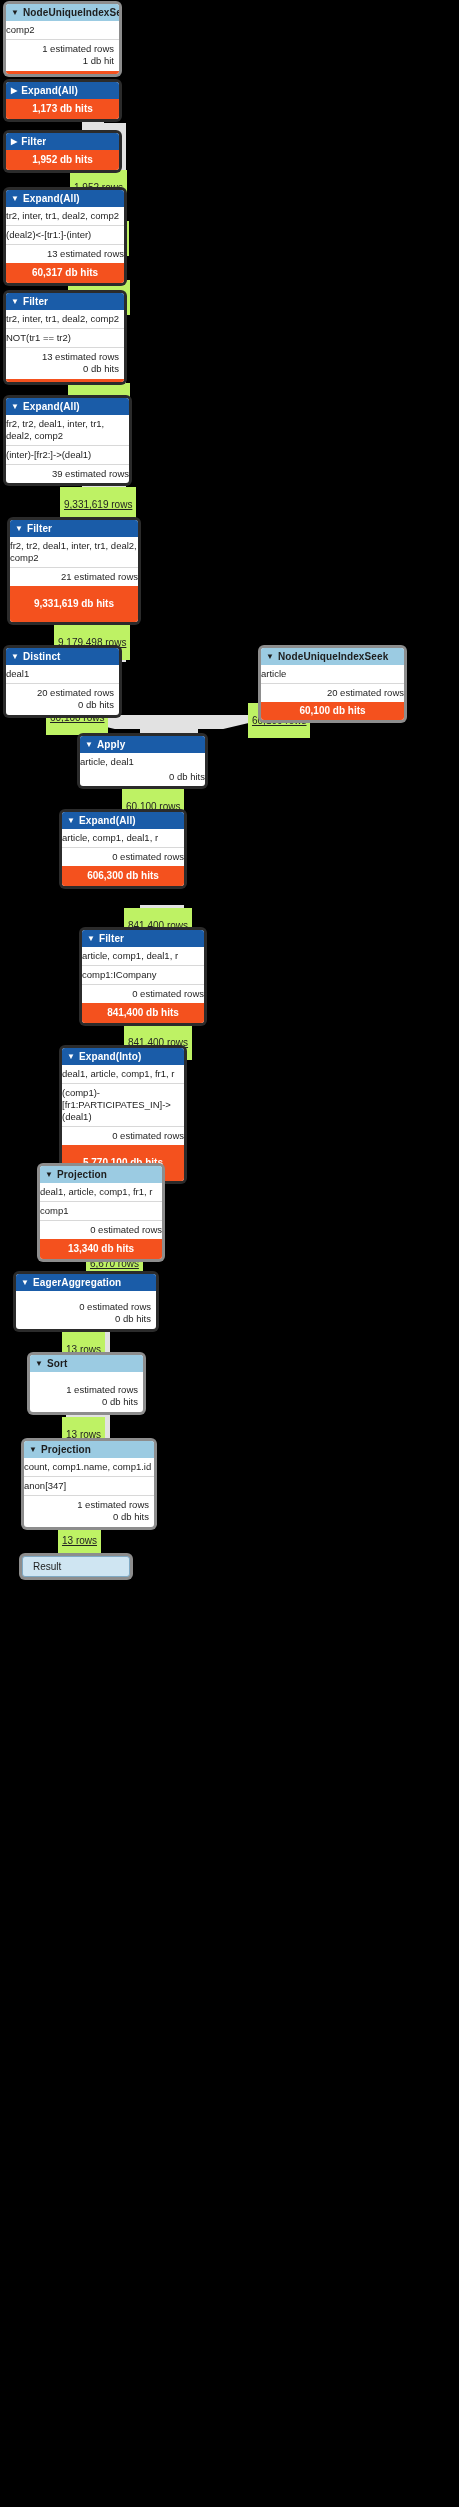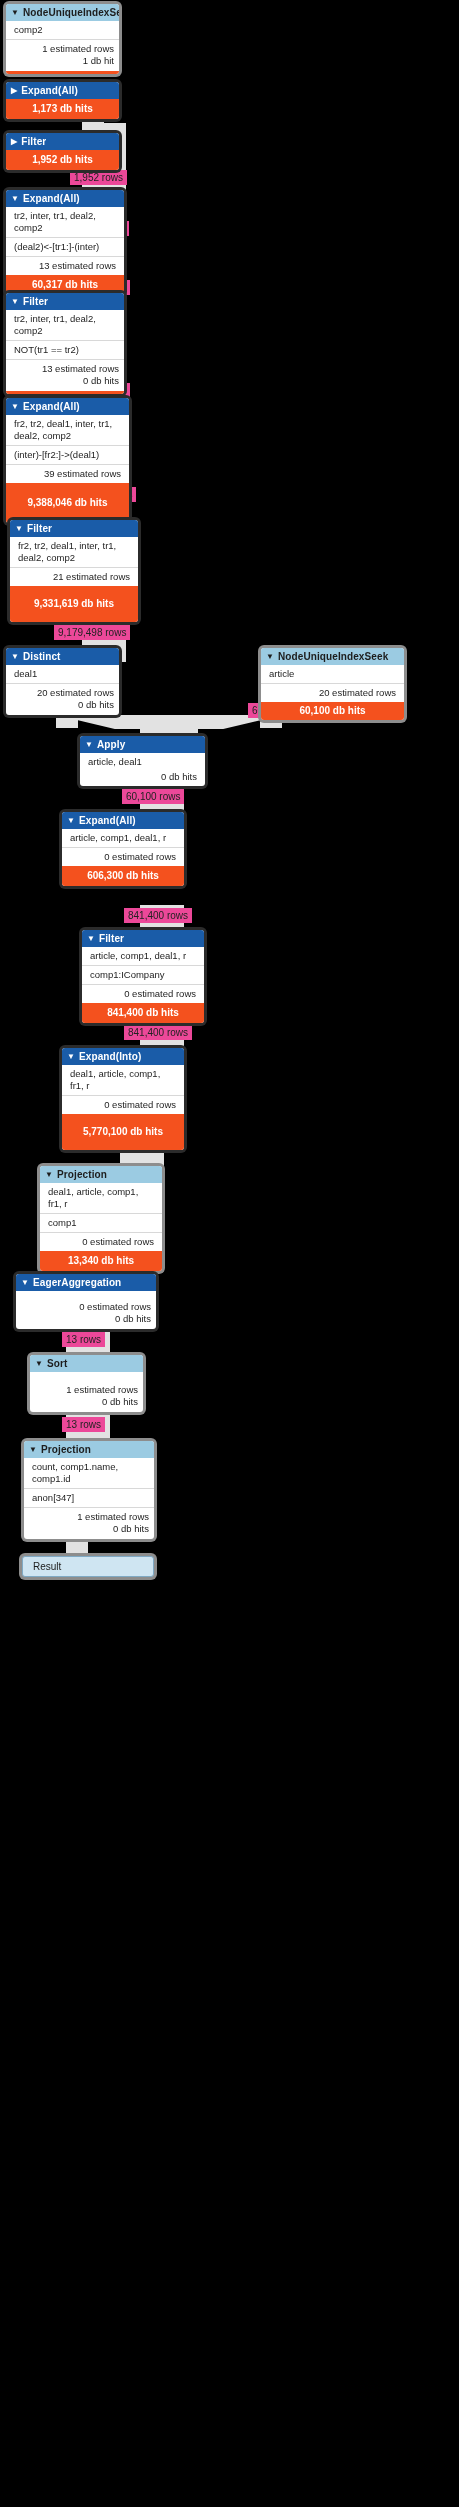--- a/index.html
+++ b/index.html
@@ -18,27 +18,28 @@
   }
 
   
   .pipe {
     position: absolute;
     background: #e2e2e2;
     z-index: 1;
   }
   .pipe-label {
     position: absolute;
-    background: #ec4899;
+    background: #bef264;
     color: #222222;
     font-size: 10px;
     line-height: 13px;
-    padding: 1px 4px;
+    padding: 11px 4px;
     white-space: nowrap;
     z-index: 3;
+    text-decoration: underline;
   }
 
   
   .op {
     position: absolute;
     z-index: 4;
     background: #ffffff;
     border-radius: 3px;
     overflow: hidden;
     box-shadow: 0 0 0 3px #2b2b2b;
@@ -55,21 +56,21 @@
     letter-spacing: .1px;
   }
   .op-head.dark   { background: #1a5ca8; }
   .op-head.light  { background: #9bcbe2; color: #1d1d1d; }
   .caret {
     font-size: 8px;
     line-height: 1;
     display: inline-block;
   }
   .op-row {
-    padding: 3px 8px;
+    padding: 3px 0;
     font-size: 9.5px;
     line-height: 12px;
     color: #1d1d1d;
     border-top: 1px solid #d8d8d8;
     word-break: break-word;
   }
   .op-row.first { border-top: none; }
   .op-row.right { text-align: right; }
   .op-stats {
     padding: 3px 5px 4px;
@@ -191,21 +192,20 @@
   <div class="pipe-label" style="left:68px; top:383px;">56,429 rows</div>
 
   <div class="op" style="left:6px; top:398px; width:123px;">
     <div class="op-head dark">
       <span class="caret">▼</span>
       <span>Expand(All)</span>
     </div>
     <div class="op-row first">fr2, tr2, deal1, inter, tr1, deal2, comp2</div>
     <div class="op-row">(inter)-[fr2:]-&gt;(deal1)</div>
     <div class="op-row right">39 estimated rows</div>
-    <div class="op-bar" style="padding:14px 5px;">9,388,046 db hits</div>
   </div>
   <div class="pipe-label" style="left:60px; top:487px;">9,331,619 rows</div>
 
   <div class="op" style="left:10px; top:520px; width:128px;">
     <div class="op-head dark">
       <span class="caret">▼</span>
       <span>Filter</span>
     </div>
     <div class="op-row first">fr2, tr2, deal1, inter, tr1, deal2, comp2</div>
     <div class="op-row right">21 estimated rows</div>
@@ -269,20 +269,21 @@
     <div class="op-bar">841,400 db hits</div>
   </div>
   <div class="pipe-label" style="left:124px; top:1025px;">841,400 rows</div>
 
   <div class="op" style="left:62px; top:1048px; width:122px;">
     <div class="op-head dark">
       <span class="caret">▼</span>
       <span>Expand(Into)</span>
     </div>
     <div class="op-row first">deal1, article, comp1, fr1, r</div>
+    <div class="op-row">(comp1)-[fr1:PARTICIPATES_IN]-&gt;(deal1)</div>
     <div class="op-row right">0 estimated rows</div>
     <div class="op-bar" style="padding:12px 5px;">5,770,100 db hits</div>
   </div>
   <div class="pipe-label" style="left:104px; top:1137px;">6,670 rows</div>
 
   <div class="op ring-light" style="left:40px; top:1166px; width:122px;">
     <div class="op-head light">
       <span class="caret">▼</span>
       <span>Projection</span>
     </div>
@@ -324,17 +325,17 @@
     </div>
     <div class="op-row first">count, comp1.name, comp1.id</div>
     <div class="op-row">anon[347]</div>
     <div class="op-stats">
       <div>1 estimated rows</div>
       <div>0 db hits</div>
     </div>
   </div>
   <div class="pipe-label" style="left:58px; top:1523px;">13 rows</div>
 
-  <div class="op result" style="left:22px; top:1556px; width:132px;">
+  <div class="op result" style="left:22px; top:1556px; width:108px;">
     <div class="result-label">Result</div>
   </div>
 
 </div>
 
 </body></html>

